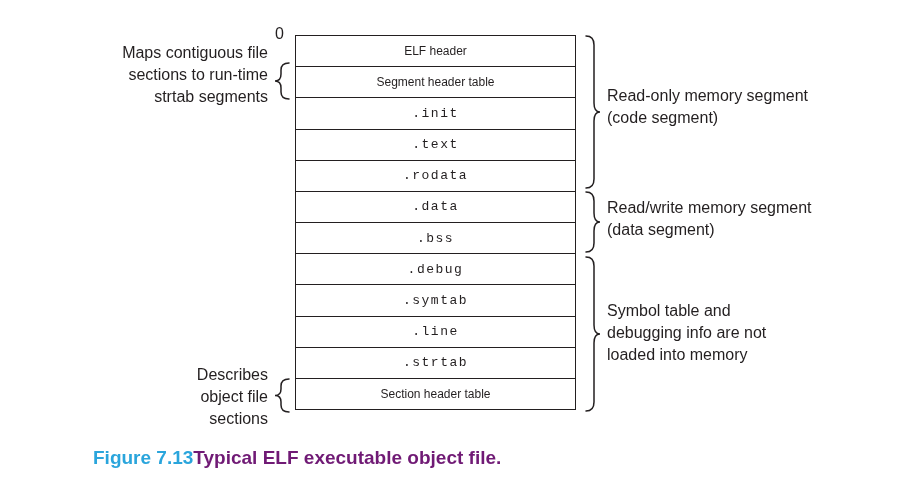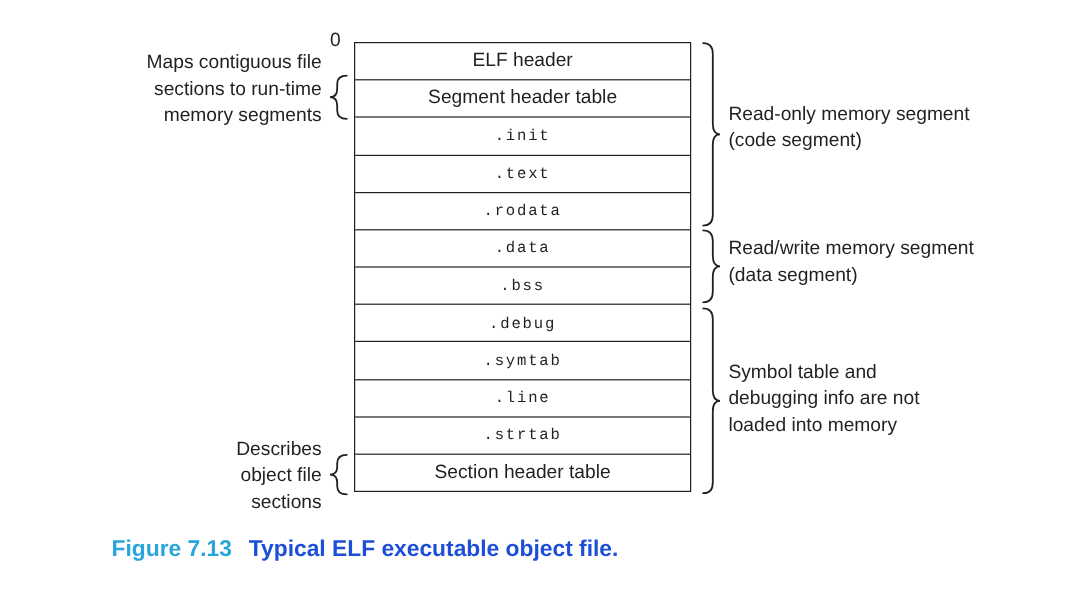--- a/index.html
+++ b/index.html
@@ -22,21 +22,21 @@
     width: 281px; height: 375px;
     box-sizing: border-box;
     border: 1.5px solid #231f20;
     display: flex; flex-direction: column;
     background: #ffffff;
   }
   .row {
     flex: 1;
     display: flex; align-items: center; justify-content: center;
     border-bottom: 1.5px solid #231f20;
-    font-size: 16px;
+    font-size: 12px;
     white-space: nowrap;
   }
   .row:last-child { border-bottom: none; }
   .row.mono {
     font-family: "Liberation Mono", monospace;
     font-size: 13px;
     letter-spacing: 1.5px;
   }
 
   
@@ -54,38 +54,38 @@
   #left-note-bottom { top: 364px; }
   #right-note-code { top: 85px; }
   #right-note-data { top: 197px; }
   #right-note-sym { top: 300px; }
 
   svg.brace { display: block; }
 
   
   .caption {
     left: 93px; top: 447px;
-    display: flex; gap: 14px;
+    display: flex; gap: 0;
     font-size: 19px; font-weight: bold;
     white-space: nowrap;
   }
   .caption .fig-num { color: #2aa5dc; }
-  .caption .fig-title { color: #1d4ed8; }
+  .caption .fig-title { color: #701a75; }
 </style>
 </head>
 <body>
 
 <div id="canvas">
 
   <div class="abs zero">0</div>
 
   <div class="abs note left-note" id="left-note-top">
     <div>Maps contiguous file</div>
     <div>sections to run-time</div>
-    <div>memory segments</div>
+    <div>strtab segments</div>
   </div>
 
   <svg class="abs brace" style="left:274px; top:62px;" width="16" height="38">
     <path d="M15 1 Q7 1 7 8 L7 12 Q7 19 1 19 Q7 19 7 26 L7 30 Q7 37 15 37" fill="none" stroke="#231f20" stroke-width="1.5" stroke-linecap="round"></path>
   </svg>
 
   <div class="abs stack">
     <div class="row">
         <span>ELF header</span>
       </div>

